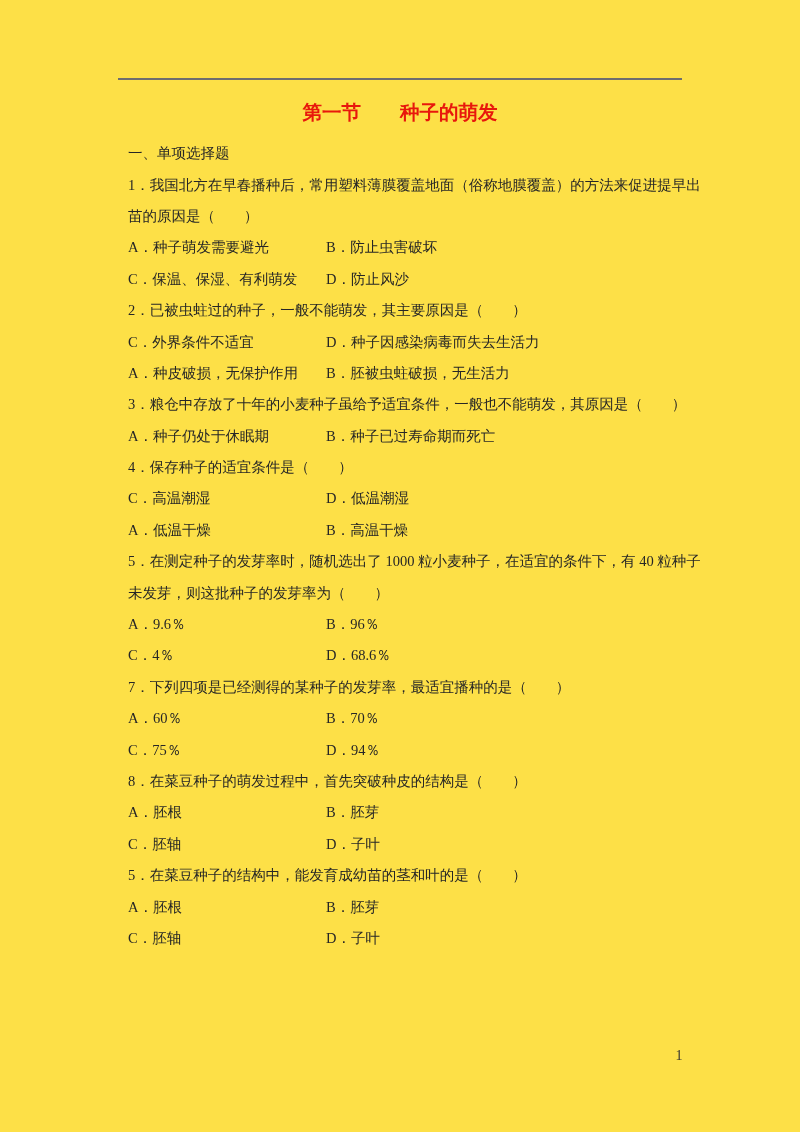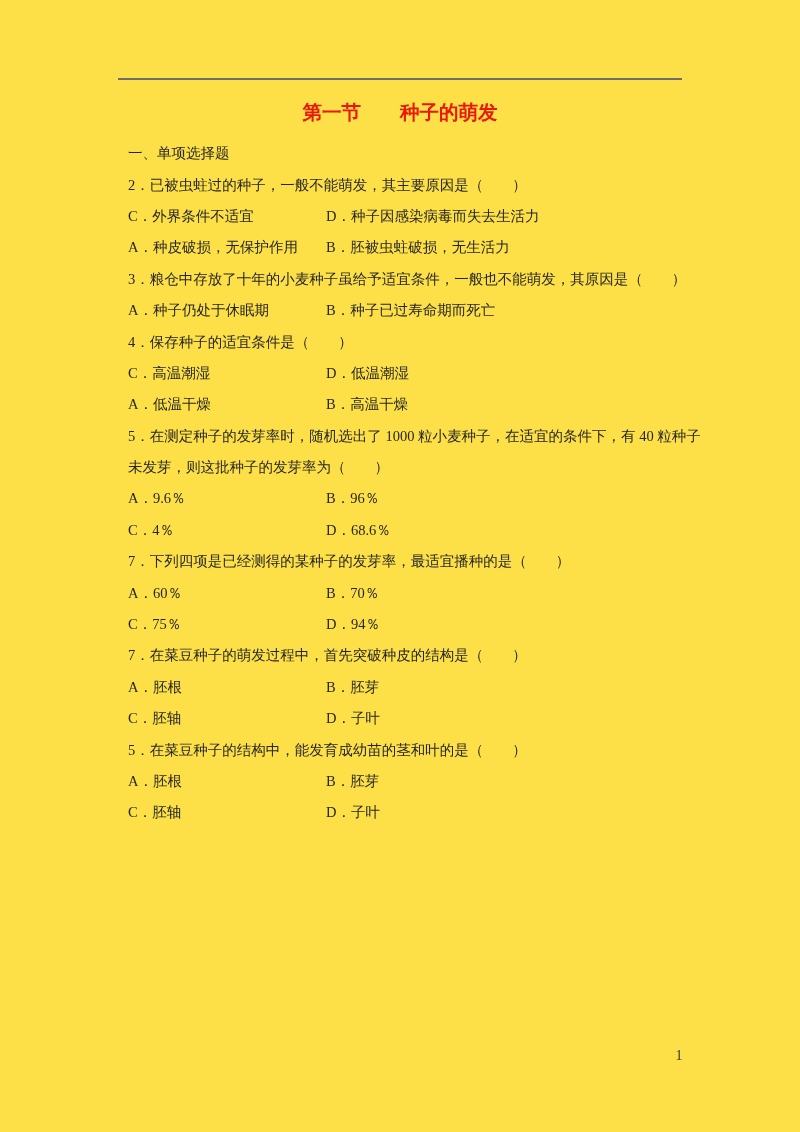--- a/index.html
+++ b/index.html
@@ -65,20 +65,26 @@
 </head>
 <body>
 
 <div class="page">
   <div class="top-rule"></div>
   <div class="title">第一节　　种子的萌发</div>
   <div class="content">
     <div class="line">一、单项选择题</div>
     <div id="questions">
         <div>
+          <div class="line">1．我国北方在早春播种后，常用塑料薄膜覆盖地面（俗称地膜覆盖）的方法来促进提早出</div>
+          <div class="line">苗的原因是（　　）</div>
+          <div class="line opt-row"><span class="opt-a">A．种子萌发需要避光</span><span class="opt-b">B．防止虫害破坏</span></div>
+          <div class="line opt-row"><span class="opt-a">C．保温、保湿、有利萌发</span><span class="opt-b">D．防止风沙</span></div>
+        </div>
+        <div>
           <div class="line">2．已被虫蛀过的种子，一般不能萌发，其主要原因是（　　）</div>
           <div class="line opt-row"><span class="opt-a">C．外界条件不适宜</span><span class="opt-b">D．种子因感染病毒而失去生活力</span></div>
           <div class="line opt-row"><span class="opt-a">A．种皮破损，无保护作用</span><span class="opt-b">B．胚被虫蛀破损，无生活力</span></div>
         </div>
         <div>
           <div class="line">3．粮仓中存放了十年的小麦种子虽给予适宜条件，一般也不能萌发，其原因是（　　）</div>
           <div class="line opt-row"><span class="opt-a">A．种子仍处于休眠期</span><span class="opt-b">B．种子已过寿命期而死亡</span></div>
         </div>
         <div>
           <div class="line">4．保存种子的适宜条件是（　　）</div>
@@ -90,21 +96,21 @@
           <div class="line">未发芽，则这批种子的发芽率为（　　）</div>
           <div class="line opt-row"><span class="opt-a">A．9.6％</span><span class="opt-b">B．96％</span></div>
           <div class="line opt-row"><span class="opt-a">C．4％</span><span class="opt-b">D．68.6％</span></div>
         </div>
         <div>
           <div class="line">7．下列四项是已经测得的某种子的发芽率，最适宜播种的是（　　）</div>
           <div class="line opt-row"><span class="opt-a">A．60％</span><span class="opt-b">B．70％</span></div>
           <div class="line opt-row"><span class="opt-a">C．75％</span><span class="opt-b">D．94％</span></div>
         </div>
         <div>
-          <div class="line">7．在菜豆种子的萌发过程中，首先突破种皮的结构是（　　）</div>
+          <div class="line">8．在菜豆种子的萌发过程中，首先突破种皮的结构是（　　）</div>
           <div class="line opt-row"><span class="opt-a">A．胚根</span><span class="opt-b">B．胚芽</span></div>
           <div class="line opt-row"><span class="opt-a">C．胚轴</span><span class="opt-b">D．子叶</span></div>
         </div>
         <div>
           <div class="line">5．在菜豆种子的结构中，能发育成幼苗的茎和叶的是（　　）</div>
           <div class="line opt-row"><span class="opt-a">A．胚根</span><span class="opt-b">B．胚芽</span></div>
           <div class="line opt-row"><span class="opt-a">C．胚轴</span><span class="opt-b">D．子叶</span></div>
         </div>
       </div>
   </div>

